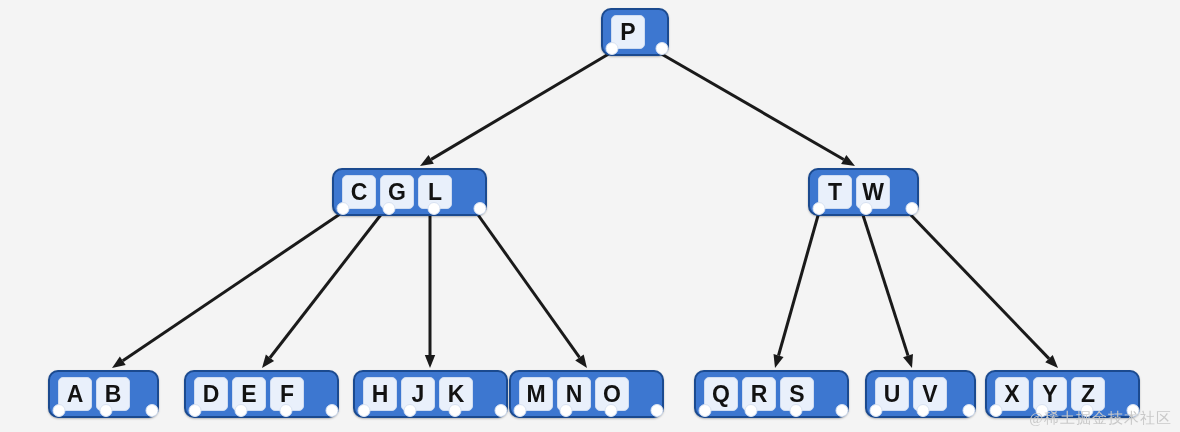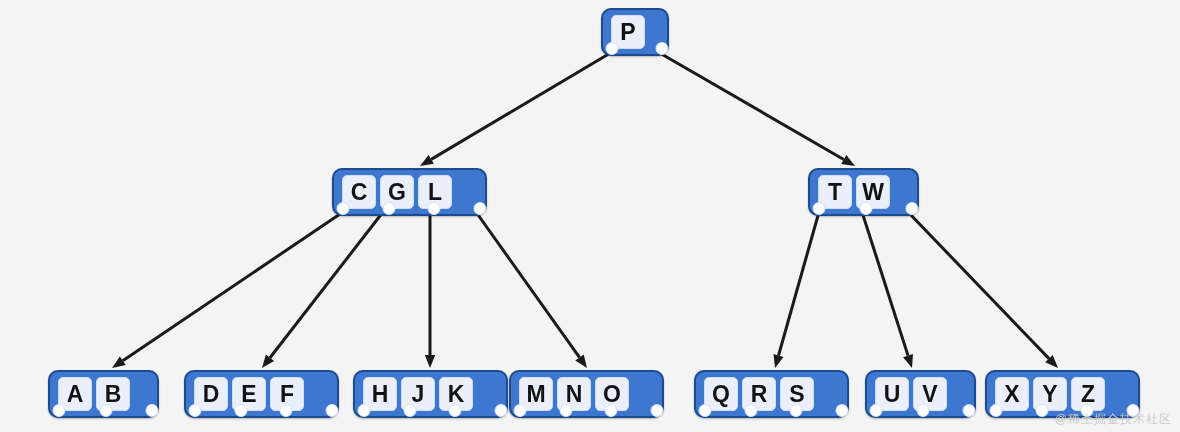--- a/index.html
+++ b/index.html
@@ -69,23 +69,23 @@
     border-radius: 50%;
     background: #ffffff;
     border: 1px solid #d8e2f2;
     bottom: -1px;
     transform: translateX(-50%);
   }
   .watermark {
     position: absolute;
     right: 8px;
     bottom: 4px;
-    font-size: 12px;
+    font-size: 15px;
     color: #c9c9c9;
-    font-family: Liberation Sans, sans-serif;
+    font-family: Liberation Serif, serif;
     letter-spacing: 1px;
     z-index: 3;
     white-space: nowrap;
     pointer-events: none;
   }
 </style>
 </head>
 <body>
 
 <div id="canvas">

